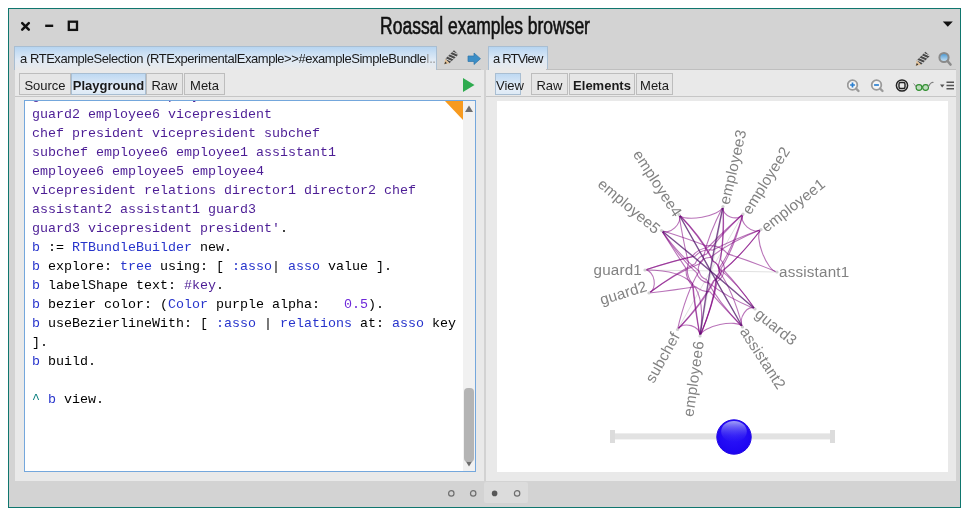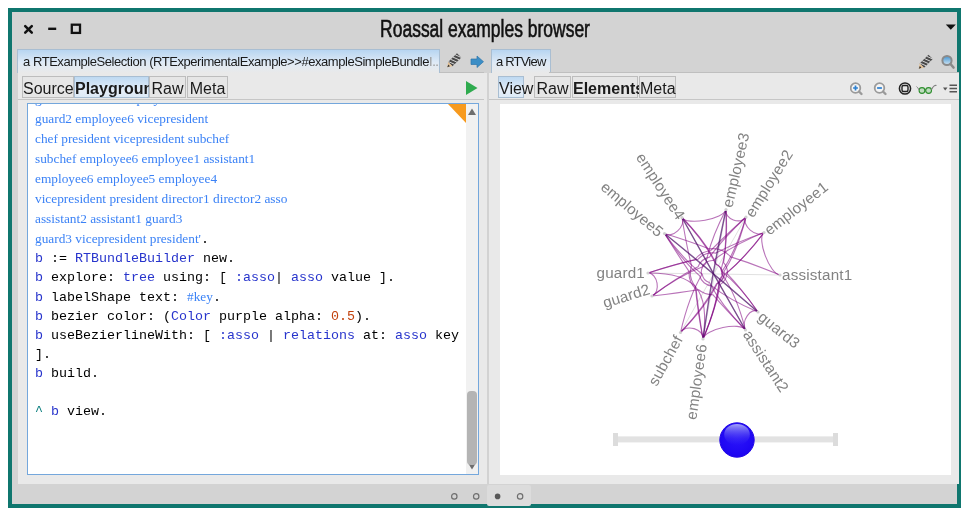--- a/index.html
+++ b/index.html
@@ -1,43 +1,43 @@
 <!DOCTYPE html>
 <html><head>
 <meta charset="utf-8">
 <style>
   * { margin:0; padding:0; box-sizing:border-box; }
   html,body { width:971px; height:520px; background:#ffffff; overflow:hidden;
     font-family:"Liberation Sans", sans-serif; }
   .abs { position:absolute; }
   #win { position:absolute; left:8px; top:8px; width:953px; height:500px;
-    background:#d3d3d3; border:4px solid #0f766e; }
+    background:#d3d3d3; border:1px solid #0f766e; }
   #title { position:absolute; left:50%; top:4px; font-size:23px; color:#111; white-space:nowrap; -webkit-text-stroke:0.6px #111;
     transform:translateX(-50%) scaleX(0.76); transform-origin:center top; }
   #strip { position:absolute; left:6px; top:61px; width:941px; height:411px; background:#e9e9e9; }
   #divider { position:absolute; left:475px; top:61px; width:2px; height:411px; background:#d2d2d2; }
   .bigtab { position:absolute; top:37px; height:24px;
     background:linear-gradient(#b7d5f1, #dfeaf6 55%, #e9e9e9);
     border:1px solid #a9bed2; border-bottom:none;
     font-size:13px; letter-spacing:-0.45px; color:#1a1a1a; line-height:24px; white-space:nowrap; overflow:hidden; }
   #bigtab-left { left:5px; width:423px; padding-left:5px; }
   #bigtab-right { left:479px; width:60px; padding-left:4px; letter-spacing:-0.8px; }
   .row1line { position:absolute; top:60px; height:1px; background:#bfbfbf; }
   .tab { position:absolute; top:64px; height:22px; background:#e6e6e6;
-    border:1px solid #bdbdbd; font-size:16px; color:#1a1a1a; line-height:24px;
+    border:1px solid #bdbdbd; font-size:13px; color:#1a1a1a; line-height:24px;
     text-align:center; }
   .tab.sel { background:linear-gradient(#bed9f2, #e6eef8 70%, #ddeaf6); border-color:#a9bed2; }
   .row2line { position:absolute; top:87px; height:1px; background:#c6c6c6; }
   #code { position:absolute; left:15px; top:91px; width:452px; height:372px;
     background:#ffffff; border:1px solid #74a7dc; overflow:hidden; }
   #codetext { position:absolute; left:7px; top:-15px; font-family:"Liberation Mono", monospace;
     font-size:13.33px; line-height:19px; white-space:pre; color:#000; }
-  .mg { color:#3b82f6;font-family:Liberation Serif, serif; }
+  .mg { color:#4c1d95; }
   .bl { color:#2734cc; }
-  .rd { color:#c2410c; }
+  .rd { color:#6d28d9;margin-left:16px; }
   .tl { color:#067d7d; }
   #scroll { position:absolute; right:0; top:0; width:12px; height:370px; background:#f1f1f1; }
   #thumb { position:absolute; left:1px; top:287px; width:10px; height:74px; background:#b4b4b4; border-radius:4px; }
   #corner { position:absolute; right:12px; top:0; width:0; height:0;
     border-top:19px solid #f79a1e; border-left:18px solid transparent; }
   #canvas { position:absolute; left:488px; top:92px; width:451px; height:371px; background:#ffffff; }
   #dotszone { position:absolute; left:475px; top:473px; width:44px; height:21px; background:#dcdcdc; border-radius:2px; }
 </style>
 </head>
 <body>
@@ -124,21 +124,21 @@
     <path d="M93 6.5 L97.5 6.5 L95.2 9.5 Z" fill="#555"></path>
     <path d="M99.5 4.2 L107 4.2 M99.5 7.5 L107 7.5 M99.5 10.8 L107 10.8" stroke="#555" stroke-width="1.6"></path>
   </svg>
 
   <div id="code">
     <div id="codetext"><span class="mg">guard1 subchef employee5</span>
 <span class="mg">guard2 employee6 vicepresident</span>
 <span class="mg">chef president vicepresident subchef</span>
 <span class="mg">subchef employee6 employee1 assistant1</span>
 <span class="mg">employee6 employee5 employee4</span>
-<span class="mg">vicepresident president director1 director2 asso</span>
+<span class="mg">vicepresident relations director1 director2 chef</span>
 <span class="mg">assistant2 assistant1 guard3</span>
 <span class="mg">guard3 vicepresident president'</span>.
 <span class="bl">b</span> := <span class="bl">RTBundleBuilder</span> new.
 <span class="bl">b</span> explore: <span class="bl">tree</span> using: [ <span class="bl">:asso</span>| <span class="bl">asso</span> value ].
 <span class="bl">b</span> labelShape text: <span class="mg">#key</span>.
 <span class="bl">b</span> bezier color: (<span class="bl">Color</span> purple alpha: <span class="rd">0.5</span>).
 <span class="bl">b</span> useBezierlineWith: [ <span class="bl">:asso</span> | <span class="bl">relations</span> at: <span class="bl">asso</span> key
 ].
 <span class="bl">b</span> build.
 

